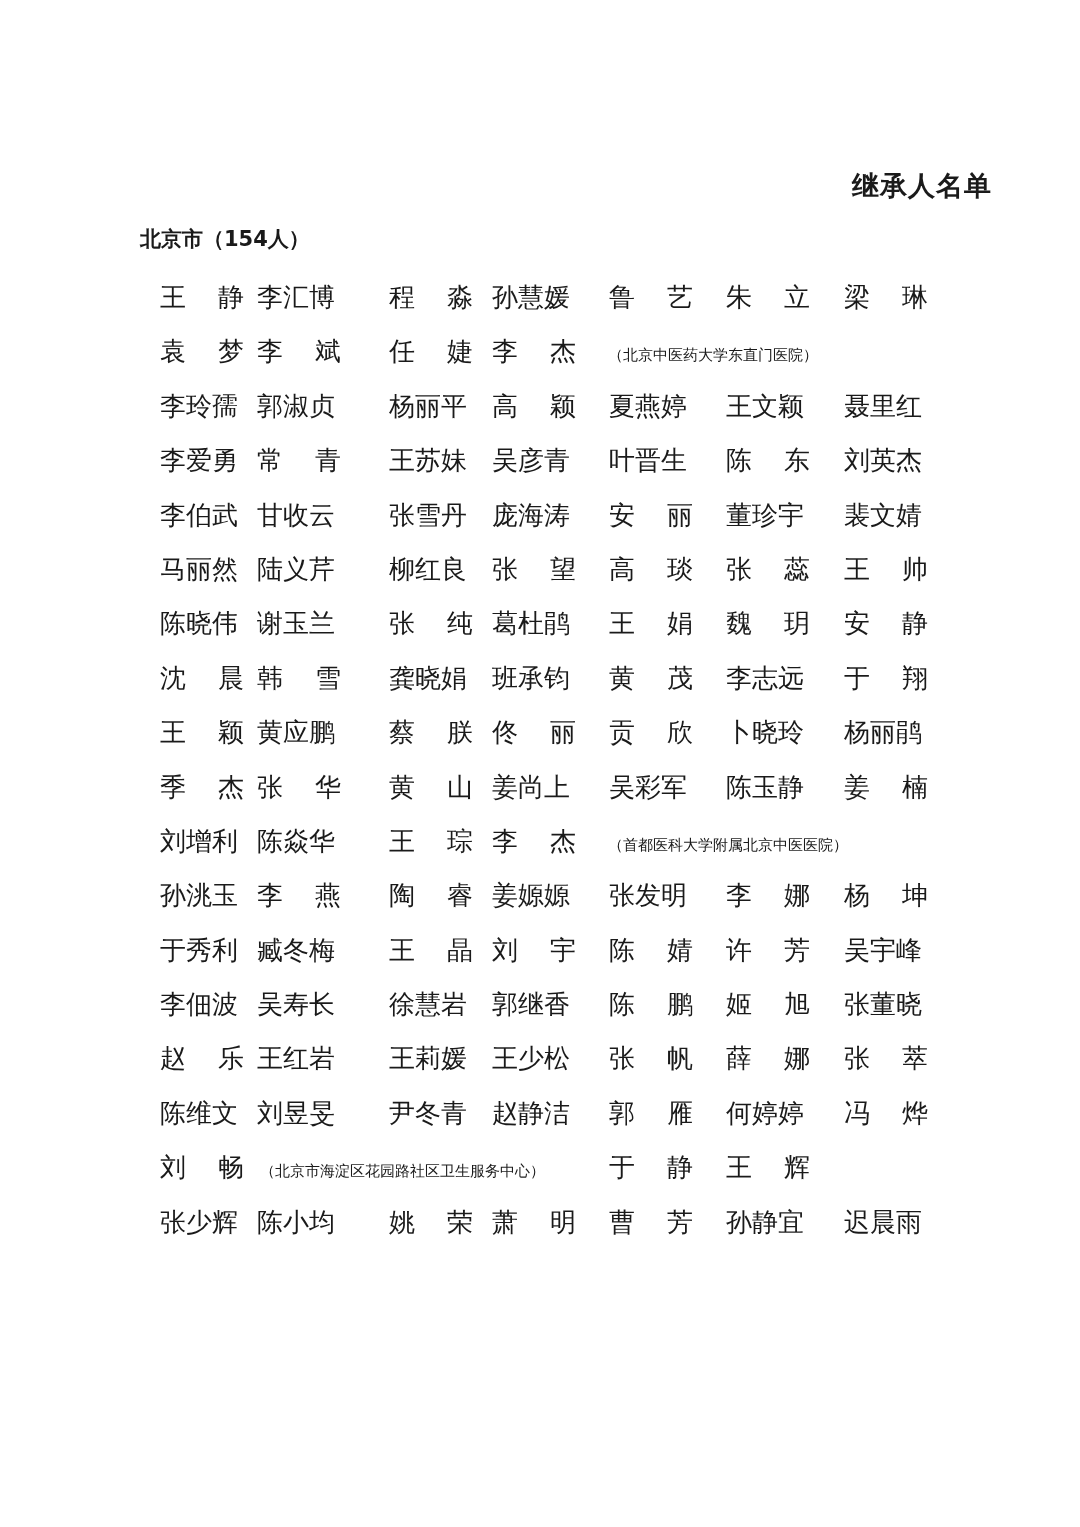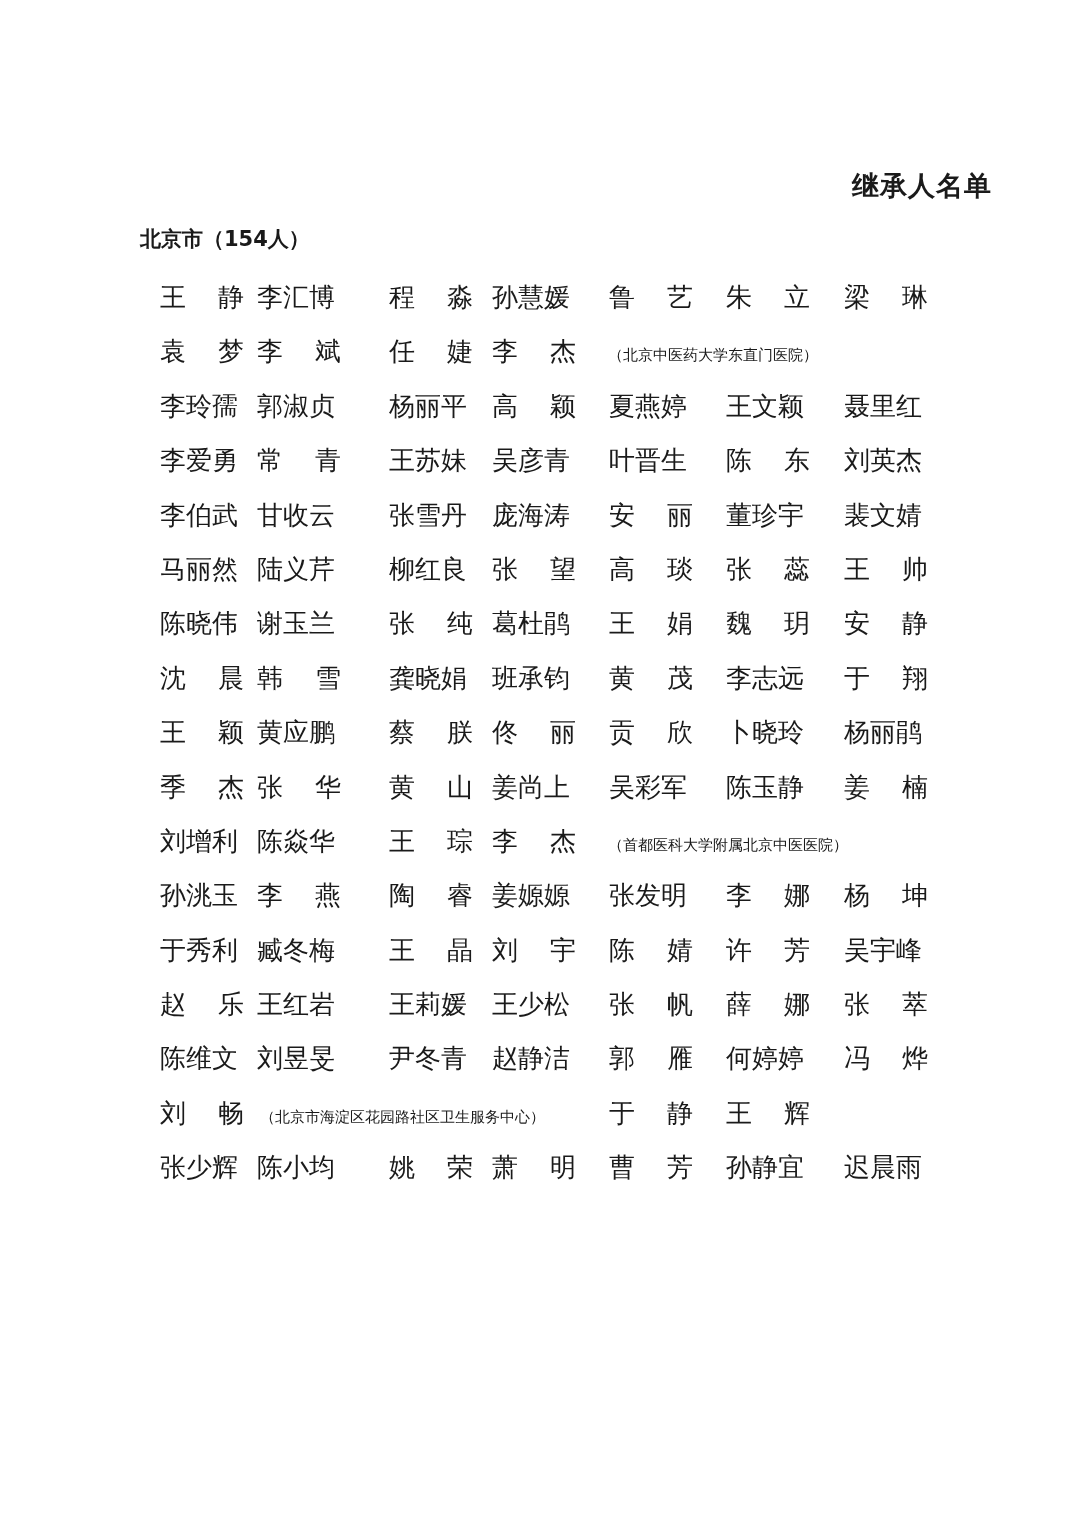--- a/index.html
+++ b/index.html
@@ -130,20 +130,29 @@
       <div class="row">
         <div class="cell c0"><span class="name">于秀利</span></div>
         <div class="cell c1"><span class="name">臧冬梅</span></div>
         <div class="cell c2"><span class="name two"><span>王</span><span>晶</span></span></div>
         <div class="cell c3"><span class="name two"><span>刘</span><span>宇</span></span></div>
         <div class="cell c4"><span class="name two"><span>陈</span><span>婧</span></span></div>
         <div class="cell c5"><span class="name two"><span>许</span><span>芳</span></span></div>
         <div class="cell c6"><span class="name">吴宇峰</span></div>
       </div>
       <div class="row">
+        <div class="cell c0"><span class="name">李佃波</span></div>
+        <div class="cell c1"><span class="name">吴寿长</span></div>
+        <div class="cell c2"><span class="name">徐慧岩</span></div>
+        <div class="cell c3"><span class="name">郭继香</span></div>
+        <div class="cell c4"><span class="name two"><span>陈</span><span>鹏</span></span></div>
+        <div class="cell c5"><span class="name two"><span>姬</span><span>旭</span></span></div>
+        <div class="cell c6"><span class="name">张董晓</span></div>
+      </div>
+      <div class="row">
         <div class="cell c0"><span class="name two"><span>赵</span><span>乐</span></span></div>
         <div class="cell c1"><span class="name">王红岩</span></div>
         <div class="cell c2"><span class="name">王莉媛</span></div>
         <div class="cell c3"><span class="name">王少松</span></div>
         <div class="cell c4"><span class="name two"><span>张</span><span>帆</span></span></div>
         <div class="cell c5"><span class="name two"><span>薛</span><span>娜</span></span></div>
         <div class="cell c6"><span class="name two"><span>张</span><span>萃</span></span></div>
       </div>
       <div class="row">
         <div class="cell c0"><span class="name">陈维文</span></div>

